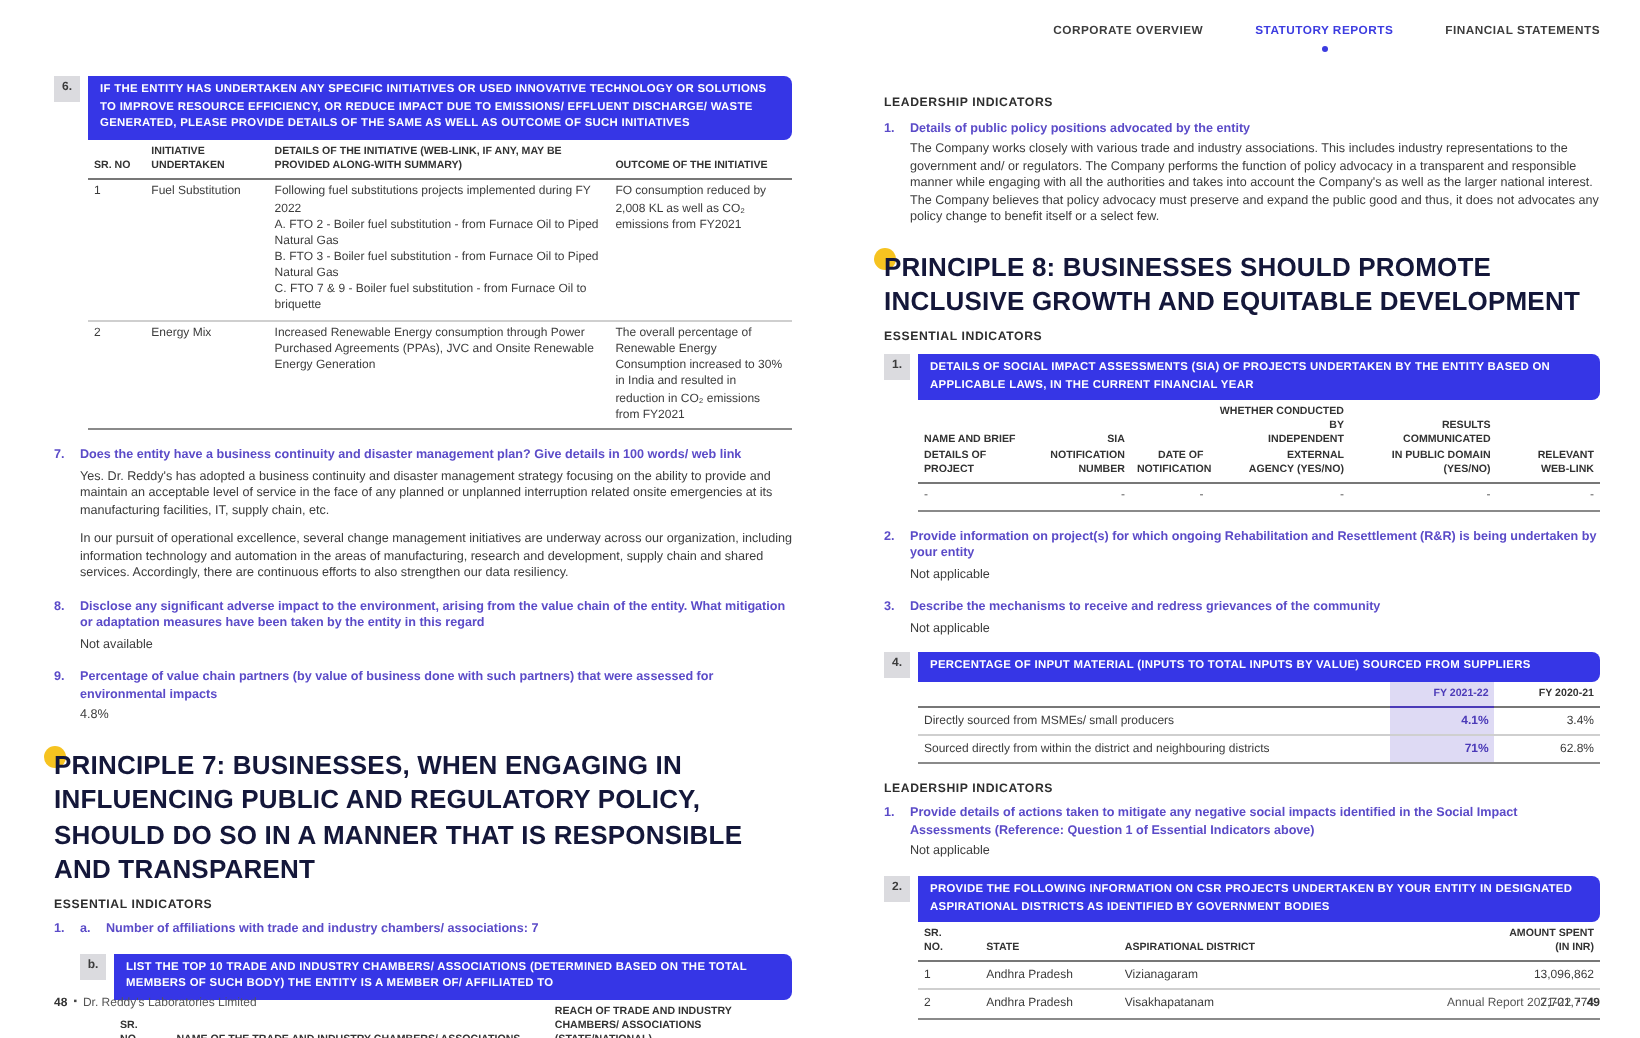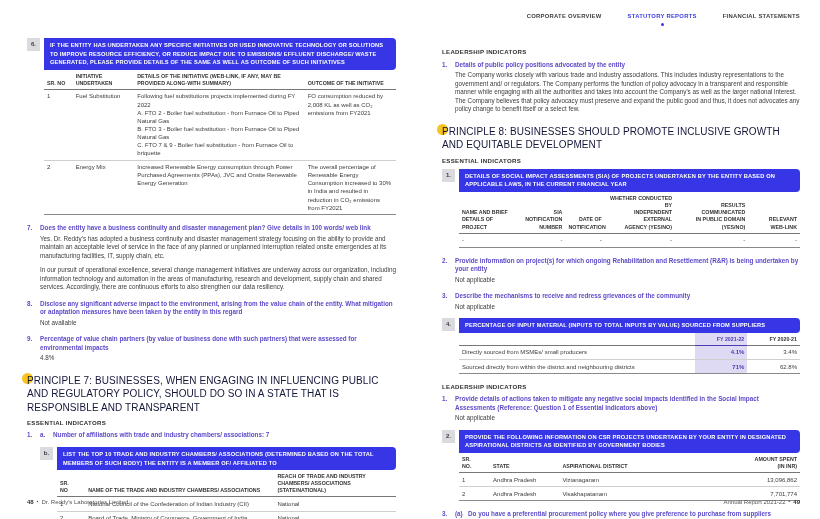--- a/index.html
+++ b/index.html
@@ -55,21 +55,21 @@
   .t-csr td:nth-child(4){text-align:right;}
 
   
   .q{display:flex;margin:8px 0 2px 0;}
   .qnum{flex:none;width:13px;color:#5b4bc8;font-weight:bold;}
   .qsub{flex:none;width:13px;color:#5b4bc8;font-weight:bold;}
   .qtext{flex:1;color:#5b4bc8;font-weight:bold;}
   .ans{margin:0 0 7px 13px;color:#3c3c3c;}
   .ans p{margin:0 0 6px 0;}
 
-  .principle{position:relative;margin:11px 0 5px 0;font-size:10px;font-weight:normal;color:#14173a;line-height:1.35;letter-spacing:.1px;}
+  .principle{position:relative;margin:11px 0 5px 0;font-size:13px;font-weight:bold;color:#14173a;line-height:1.35;letter-spacing:.1px;}
   .principle .htext{position:relative;z-index:1;}
   .hl-dot{position:absolute;left:-5px;top:-1px;width:11px;height:11px;border-radius:50%;background:#f7c row;background:#f6c320;z-index:0;}
   .seclabel{font-size:6.1px;font-weight:bold;color:#2e2e2e;margin:5px 0 4px 0;letter-spacing:.3px;}
 
   .footer{position:absolute;bottom:13px;font-size:6px;color:#555;}
   .footer-left{left:27px;}
   .footer-right{right:20px;}
   .footer b{color:#333;font-weight:bold;}
   .fbullet{display:inline-block;margin:0 3px;font-size:5px;color:#444;vertical-align:1px;}
 </style>
@@ -129,21 +129,21 @@
   <div class="ans">Not available</div>
 
   <div class="q">
     <span class="qnum">9.</span>
     <span class="qtext">Percentage of value chain partners (by value of business done with such partners) that were assessed for environmental impacts</span>
   </div>
   <div class="ans">4.8%</div>
 
   <div class="principle">
     <span class="hl-dot"></span>
-    <span class="htext">PRINCIPLE 7: BUSINESSES, WHEN ENGAGING IN INFLUENCING PUBLIC AND REGULATORY POLICY, SHOULD DO SO IN A STATE THAT IS RESPONSIBLE AND TRANSPARENT</span>
+    <span class="htext">PRINCIPLE 7: BUSINESSES, WHEN ENGAGING IN INFLUENCING PUBLIC AND REGULATORY POLICY, SHOULD DO SO IN A MANNER THAT IS RESPONSIBLE AND TRANSPARENT</span>
   </div>
   <div class="seclabel">ESSENTIAL INDICATORS</div>
 
   <div class="q" style="margin-top:3px;">
     <span class="qnum">1.</span>
     <span class="qsub">a.</span>
     <span class="qtext">Number of affiliations with trade and industry chambers/ associations: 7</span>
   </div>
 
   <div class="numblock" style="margin-top:7px;margin-left:13px;">

